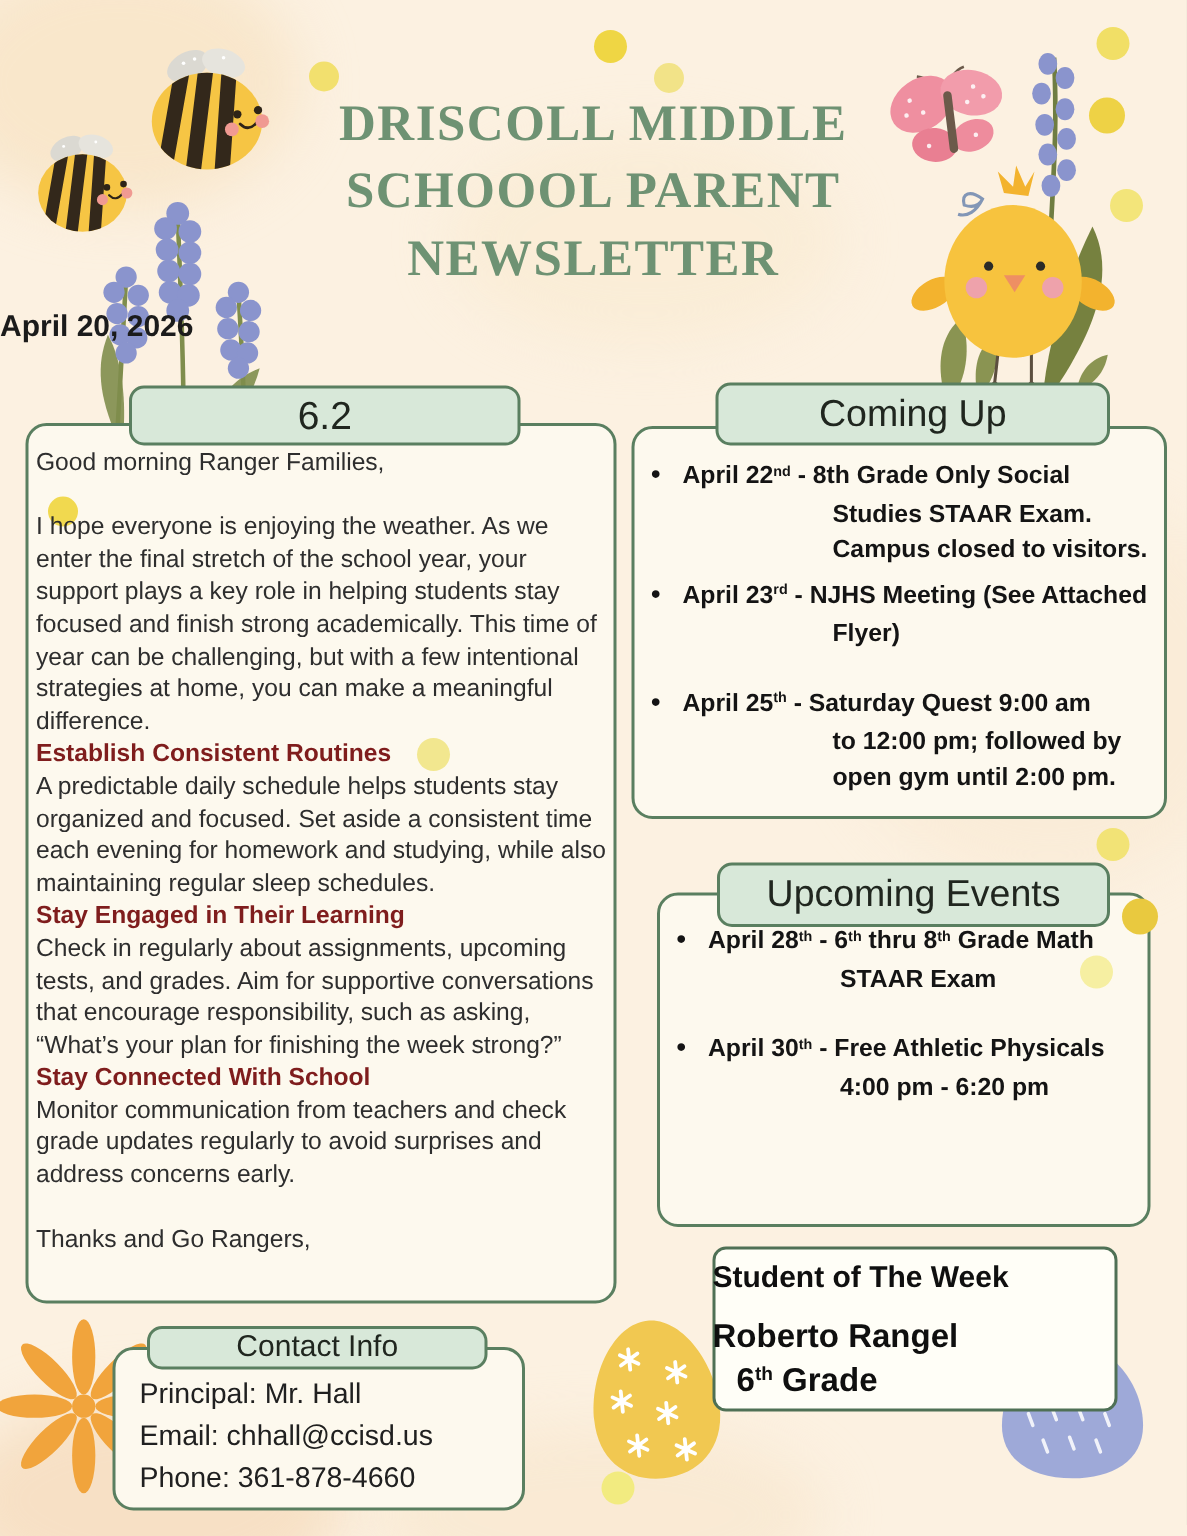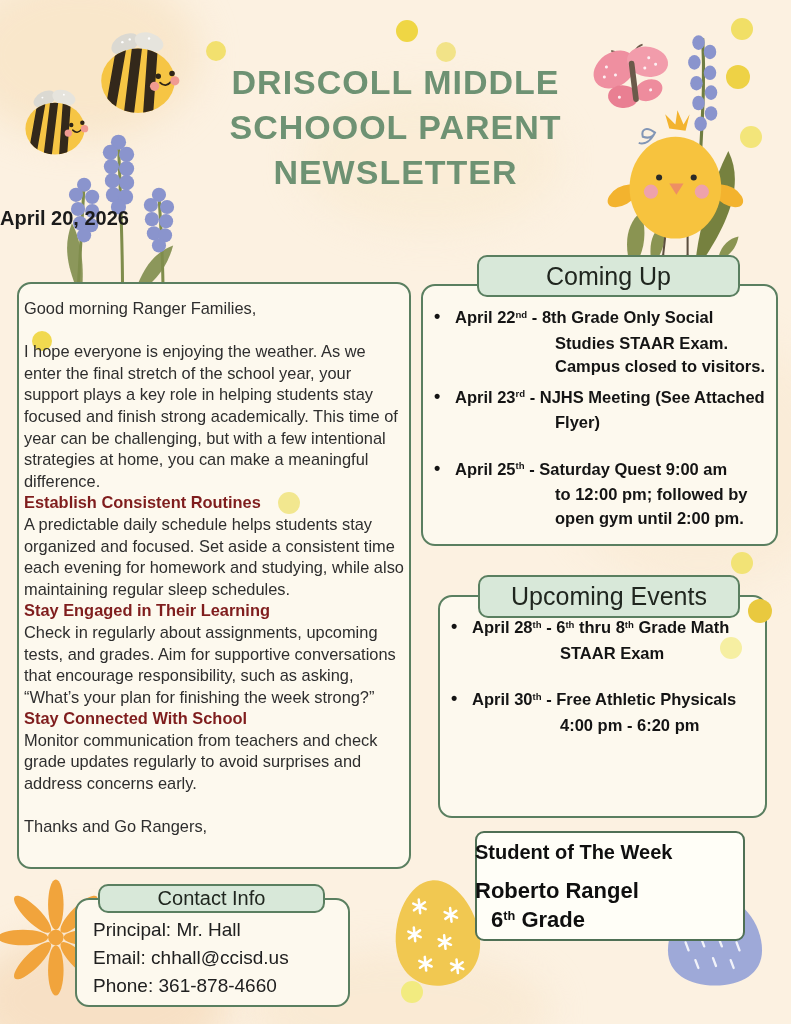--- a/index.html
+++ b/index.html
@@ -3,21 +3,21 @@
 <meta charset="utf-8">
 <style>
   html,body{margin:0;padding:0;background:#efe7d8;}
   .page{position:relative;width:791px;height:1024px;background:#fcf1e1;overflow:hidden;
         font-family:"Liberation Sans",sans-serif;}
   .wash{position:absolute;border-radius:50%;filter:blur(18px);z-index:0;}
   .deco{position:absolute;z-index:1;}
   .dot{position:absolute;border-radius:50%;z-index:3;}
 
   .title{position:absolute;left:0;top:60px;width:100%;text-align:center;z-index:2;
-         color:#6e9273;font-family:Liberation Sans, sans-serif;font-weight:bold;
+         color:#6e9273;font-family:Liberation Serif, serif;font-weight:bold;
          font-size:34px;line-height:45px;letter-spacing:1px;}
   .date{position:absolute;left:0;top:207px;width:100%;z-index:2;
         font-size:20px;font-weight:bold;color:#1b1b1b;}
 
   .panel{position:absolute;background:#fdf9ee;border:2px solid #5a7f60;border-radius:14px;
          box-sizing:border-box;z-index:2;}
   .tab{position:absolute;background:#d8e8d9;border:2px solid #5a7f60;border-radius:10px;
        display:flex;align-items:center;justify-content:center;box-sizing:border-box;
        color:#20261f;z-index:5;}
   #panel-msg{left:17px;top:282px;width:394px;height:587px;}
@@ -286,20 +286,21 @@
       <div class="dot" style="left: 726px; top: 65px; height: 24px; width: 24px; background: rgb(238, 210, 69);"></div>
       <div class="dot" style="left: 740px; top: 126px; height: 22px; width: 22px; background: rgb(243, 229, 122);"></div>
       <div class="dot" style="left: 32px; top: 331px; height: 20px; width: 20px; background: rgb(241, 217, 79);"></div>
       <div class="dot" style="left: 278px; top: 492px; height: 22px; width: 22px; background: rgb(242, 231, 143);"></div>
       <div class="dot" style="left: 731px; top: 552px; height: 22px; width: 22px; background: rgb(242, 227, 118);"></div>
       <div class="dot" style="left: 748px; top: 599px; height: 24px; width: 24px; background: rgb(233, 201, 63);"></div>
       <div class="dot" style="left: 720px; top: 637px; height: 22px; width: 22px; background: rgb(246, 239, 162);"></div>
       <div class="dot" style="left: 401px; top: 981px; height: 22px; width: 22px; background: rgb(242, 235, 128);"></div>
     </div>
 
+  <div class="tab" id="tab-62">6.2</div>
   <div class="tab" id="tab-coming">Coming Up</div>
   <div class="tab" id="tab-upcoming">Upcoming Events</div>
   <div class="tab" id="tab-contact">Contact Info</div>
 
   <div class="msg" id="msg-body">
       <p>Good morning Ranger Families,</p>
       <div class="sp"></div>
       <p>I hope everyone is enjoying the weather. As we enter the final stretch of the school year, your support plays a key role in helping students stay focused and finish strong academically. This time of year can be challenging, but with a few intentional strategies at home, you can make a meaningful difference.</p>
       <p class="h">Establish Consistent Routines</p>
       <p>A predictable daily schedule helps students stay organized and focused. Set aside a consistent time each evening for homework and studying, while also maintaining regular sleep schedules.</p>

